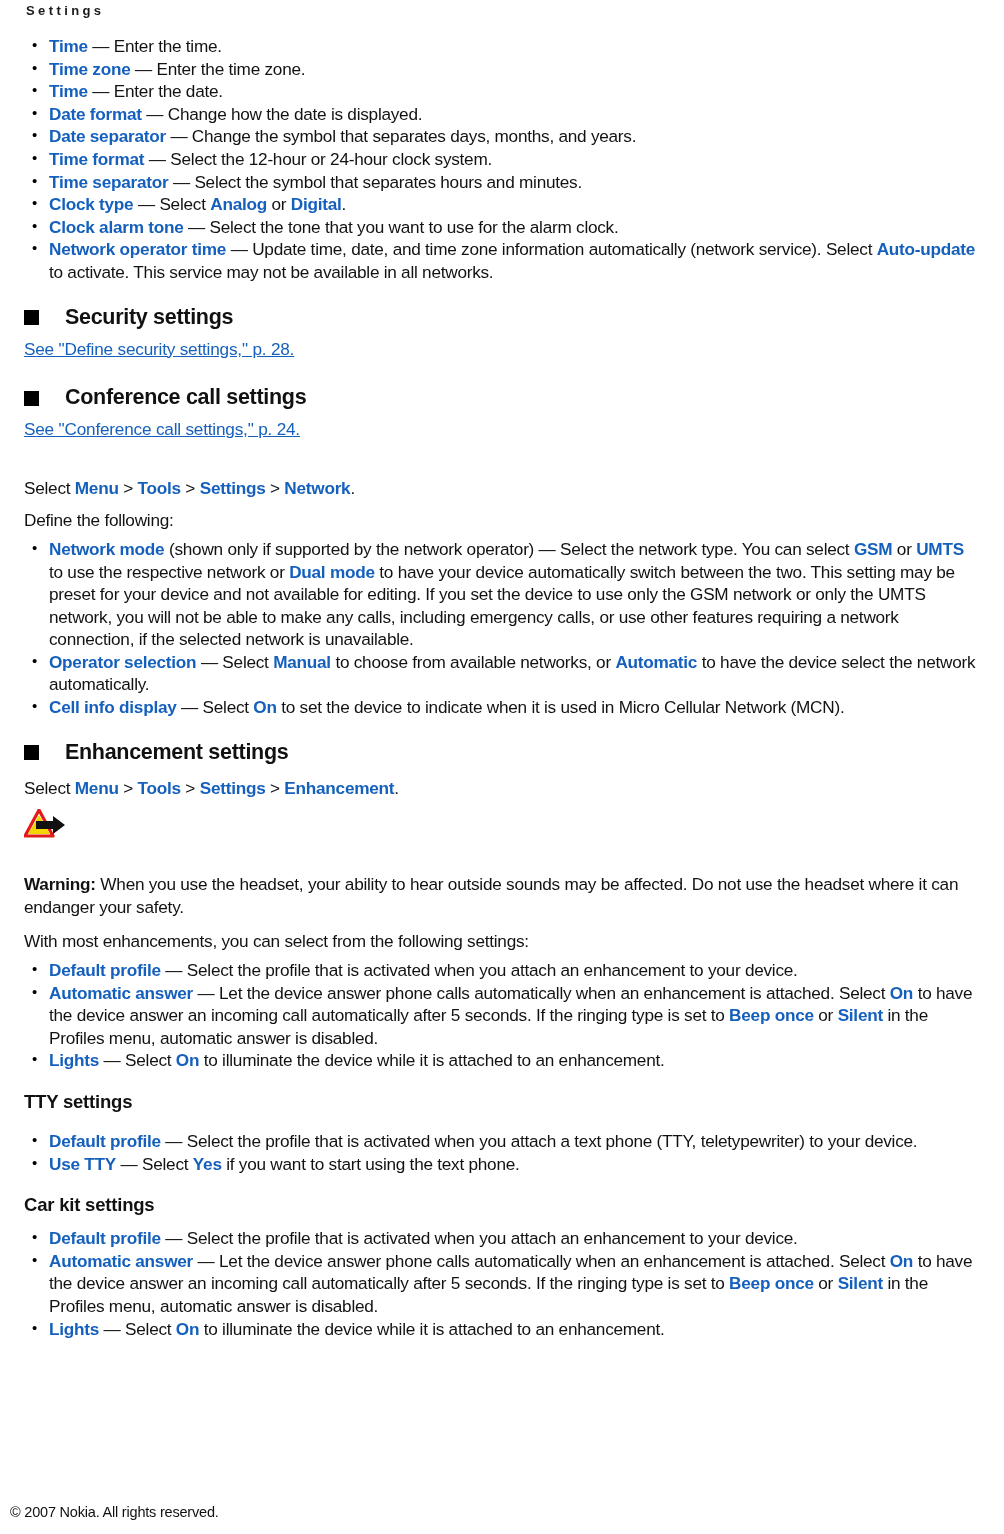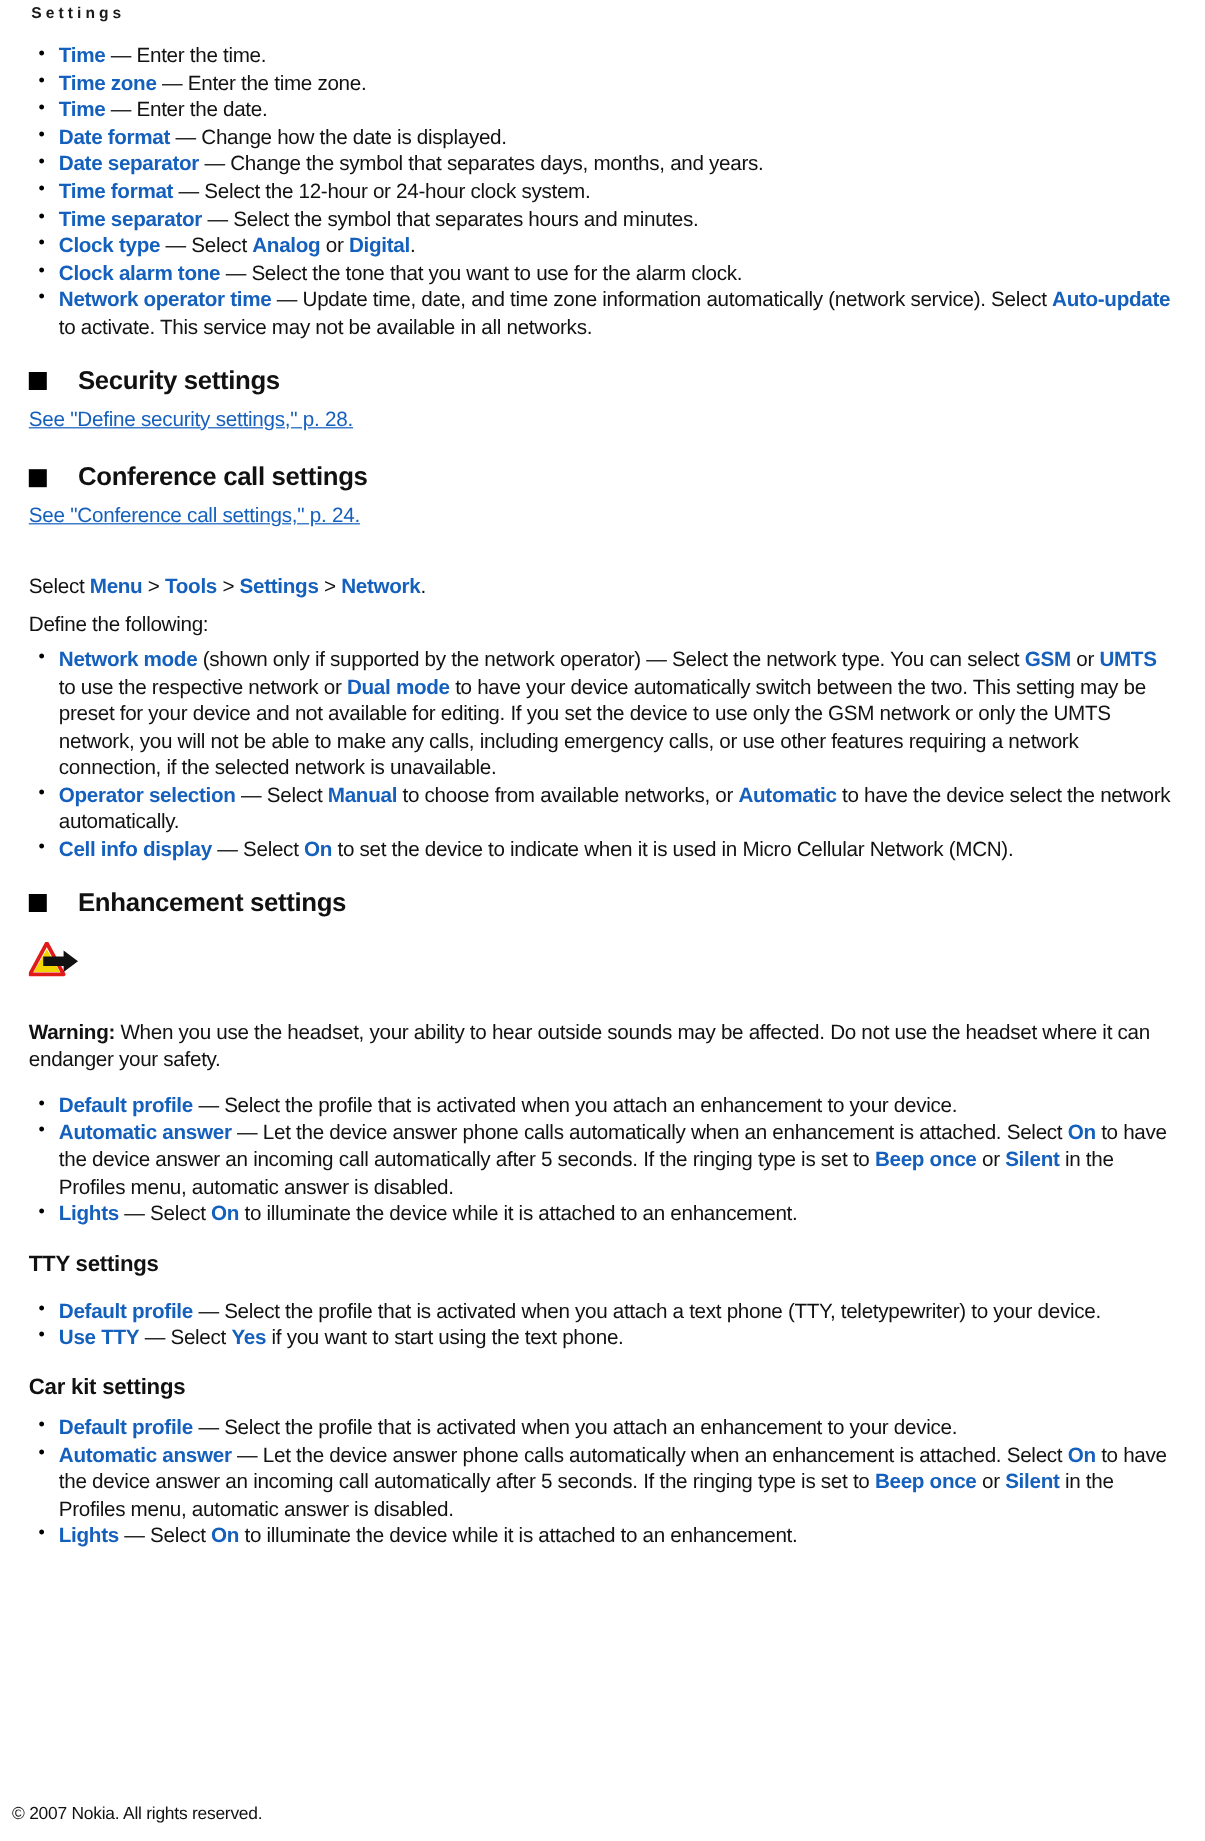--- a/index.html
+++ b/index.html
@@ -238,37 +238,39 @@
     </ul>
 
   <div class="sp-20"></div>
 
   
   <div class="section-head">
     <span class="sq"></span>
     <span class="txt">Enhancement settings</span>
   </div>
   <div class="sp-10"></div>
+  <p class="body-text para" id="enhancement-path"><span>Select </span><span class="term">Menu</span><span> &gt; </span><span class="term">Tools</span><span> &gt; </span><span class="term">Settings</span><span> &gt; </span><span class="term">Enhancement</span><span>.</span></p>
   <div class="sp-8"></div>
 
   
   <div class="note">
     <div class="icon-wrap">
       <svg width="44" height="30" viewBox="0 0 44 30">
         <polygon points="15,1 29,27 1,27" fill="none" stroke="#E11A1A" stroke-width="3.2" stroke-linejoin="round"></polygon>
         <polygon points="15,6 26,25 4,25" fill="#F2D500"></polygon>
         <path d="M12,12 L29,12 L29,7 L41,16 L29,25 L29,20 L12,20 Z" fill="#111111"></path>
       </svg>
     </div>
     <div class="note-body">
       <span class="note-label">Warning:</span><span>  When you use the headset, your ability to hear outside sounds may be affected. Do not use the headset where it can endanger your safety.</span>
     </div>
   </div>
 
   <div class="sp-10"></div>
+  <p class="body-text para">With most enhancements, you can select from the following settings:</p>
   <div class="sp-6"></div>
   <ul class="bullets" id="enhancement-bullets">
       <li><span class="term">Default profile</span><span> — Select the profile that is activated when you attach an enhancement to your device.</span></li>
       <li><span class="term">Automatic answer</span><span> — Let the device answer phone calls automatically when an enhancement is attached. Select </span><span class="val">On</span><span> to have the device answer an incoming call automatically after 5 seconds. If the ringing type is set to </span><span class="val">Beep once</span><span> or </span><span class="val">Silent</span><span> in the Profiles menu, automatic answer is disabled.</span></li>
       <li><span class="term">Lights</span><span> — Select </span><span class="val">On</span><span> to illuminate the device while it is attached to an enhancement.</span></li>
     </ul>
 
   <div class="sp-18"></div>
 
   

